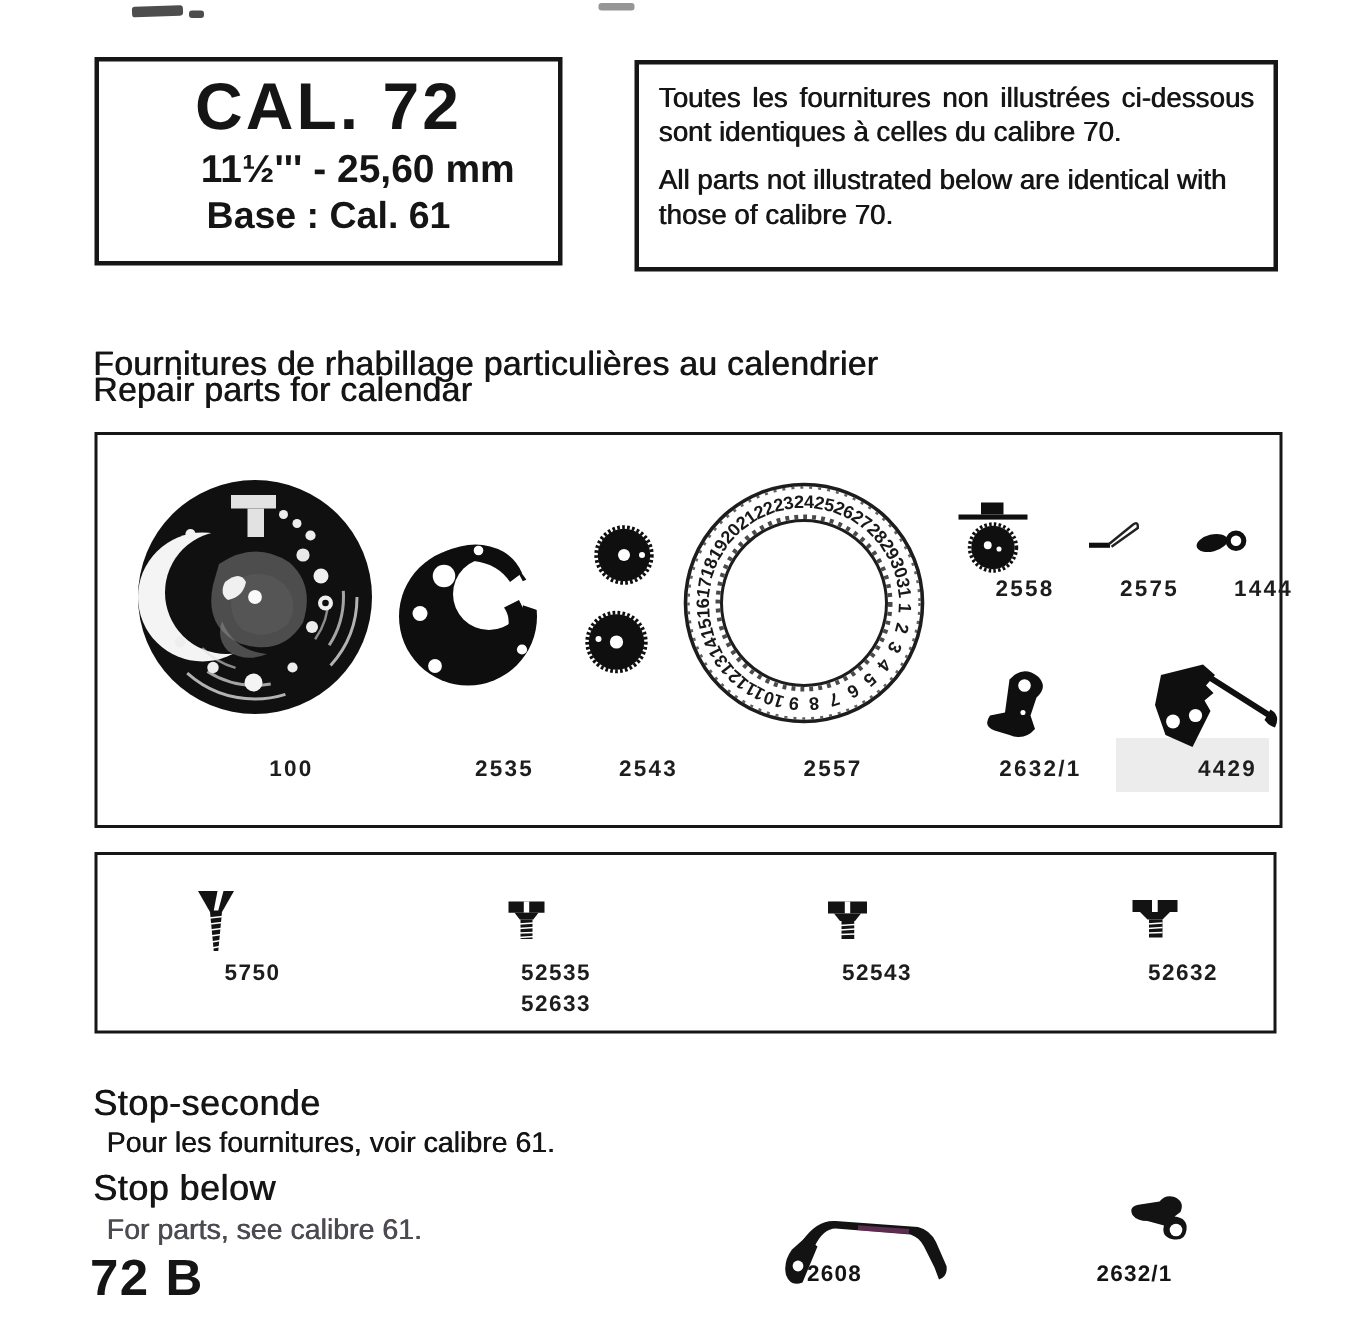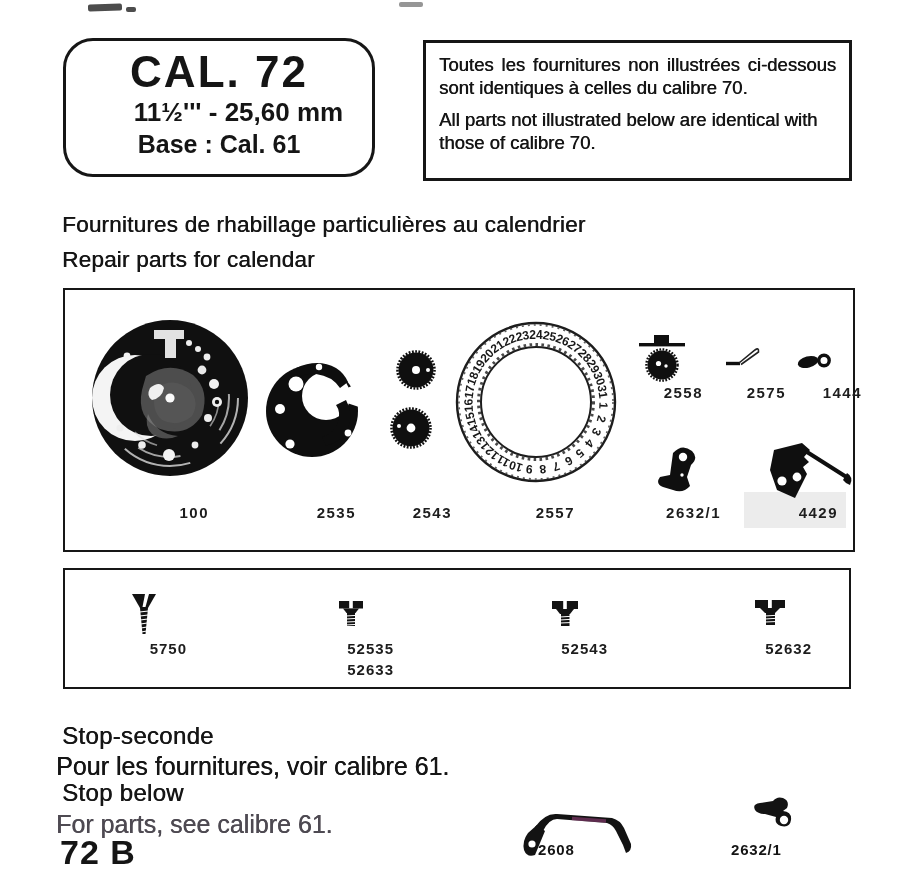--- a/index.html
+++ b/index.html
@@ -6,46 +6,46 @@
   .page{
     position:relative;width:899px;height:879px;background:#ffffff;overflow:hidden;
     font-family:"Liberation Sans","DejaVu Sans",sans-serif;color:#151515;
   }
   .smudge{position:absolute;background:#2e2e2e;border-radius:2px;opacity:.85;}
   #sm1{left:88px;top:4px;width:34px;height:7px;transform:rotate(-2deg);}
   #sm2{left:126px;top:7px;width:10px;height:5px;}
   #sm3{left:399px;top:2px;width:24px;height:5px;opacity:.5;}
 
   .box{position:absolute;background:#fff;border:3px solid #161616;}
-  #cal-box{left:63px;top:38px;width:306px;height:133px;text-align:center;border-radius:30px;}
+  #cal-box{left:63px;top:38px;width:306px;height:133px;text-align:center;}
   .cal-title{margin-top:7px;font-size:44px;font-weight:700;letter-spacing:2px;line-height:48px;}
   .cal-size{font-size:26px;font-weight:700;line-height:29px;margin-top:2px;padding-left:39px;}
   .cal-base{font-size:25px;font-weight:700;line-height:29px;margin-top:3px;}
 
   #note-box{left:423px;top:40px;width:397px;height:116px;padding:11px 13px 8px 13px;
     font-size:18.5px;line-height:22.5px;text-shadow:0.5px 0 0 #1b1b1b;}
   #note-box p{margin:0;}
   .note-fr{text-align:justify;margin-bottom:10px !important;}
 
   .sec-title{position:absolute;left:62px;font-size:22.5px;letter-spacing:.2px;text-shadow:0.5px 0 0 #1b1b1b;white-space:nowrap;}
-  #sec-fr{top:212px;}
+  #sec-fr{top:230px;}
   #sec-en{top:247px;}
 
   #parts-box{left:63px;top:288px;width:788px;height:260px;border-width:2.5px;}
   #screws-box{left:63px;top:568px;width:784px;height:117px;border-width:2.5px;}
 
   .ill{position:absolute;line-height:0;}
   .plabel{position:absolute;width:84px;text-align:right;font-size:15px;font-weight:700;
     letter-spacing:1.5px;color:#1d1d1d;white-space:nowrap;}
   .blabel{position:absolute;width:100px;text-align:left;font-size:15px;font-weight:700;
     letter-spacing:.8px;color:#141414;white-space:nowrap;}
   .shade{position:absolute;background:#ececec;}
 
   .ft-big{position:absolute;left:62px;font-size:24px;letter-spacing:.3px;text-shadow:0.5px 0 0 #1b1b1b;white-space:nowrap;}
-  .ft-small{position:absolute;left:56px;font-size:25px;text-shadow:0.4px 0 0 currentColor;white-space:nowrap;}
+  .ft-small{position:absolute;left:71px;font-size:19px;text-shadow:0.4px 0 0 currentColor;white-space:nowrap;}
   #stop-en-note{color:#4e4a52;}
   #page-ref{position:absolute;left:60px;top:833px;font-size:34px;font-weight:700;letter-spacing:1px;}
 
   .ring-num{font-family:"Liberation Sans","DejaVu Sans",sans-serif;font-size:12px;font-weight:700;
     fill:#181818;text-anchor:middle;dominant-baseline:middle;}
 </style>
 </head>
 <body>
 
 <div class="page">

